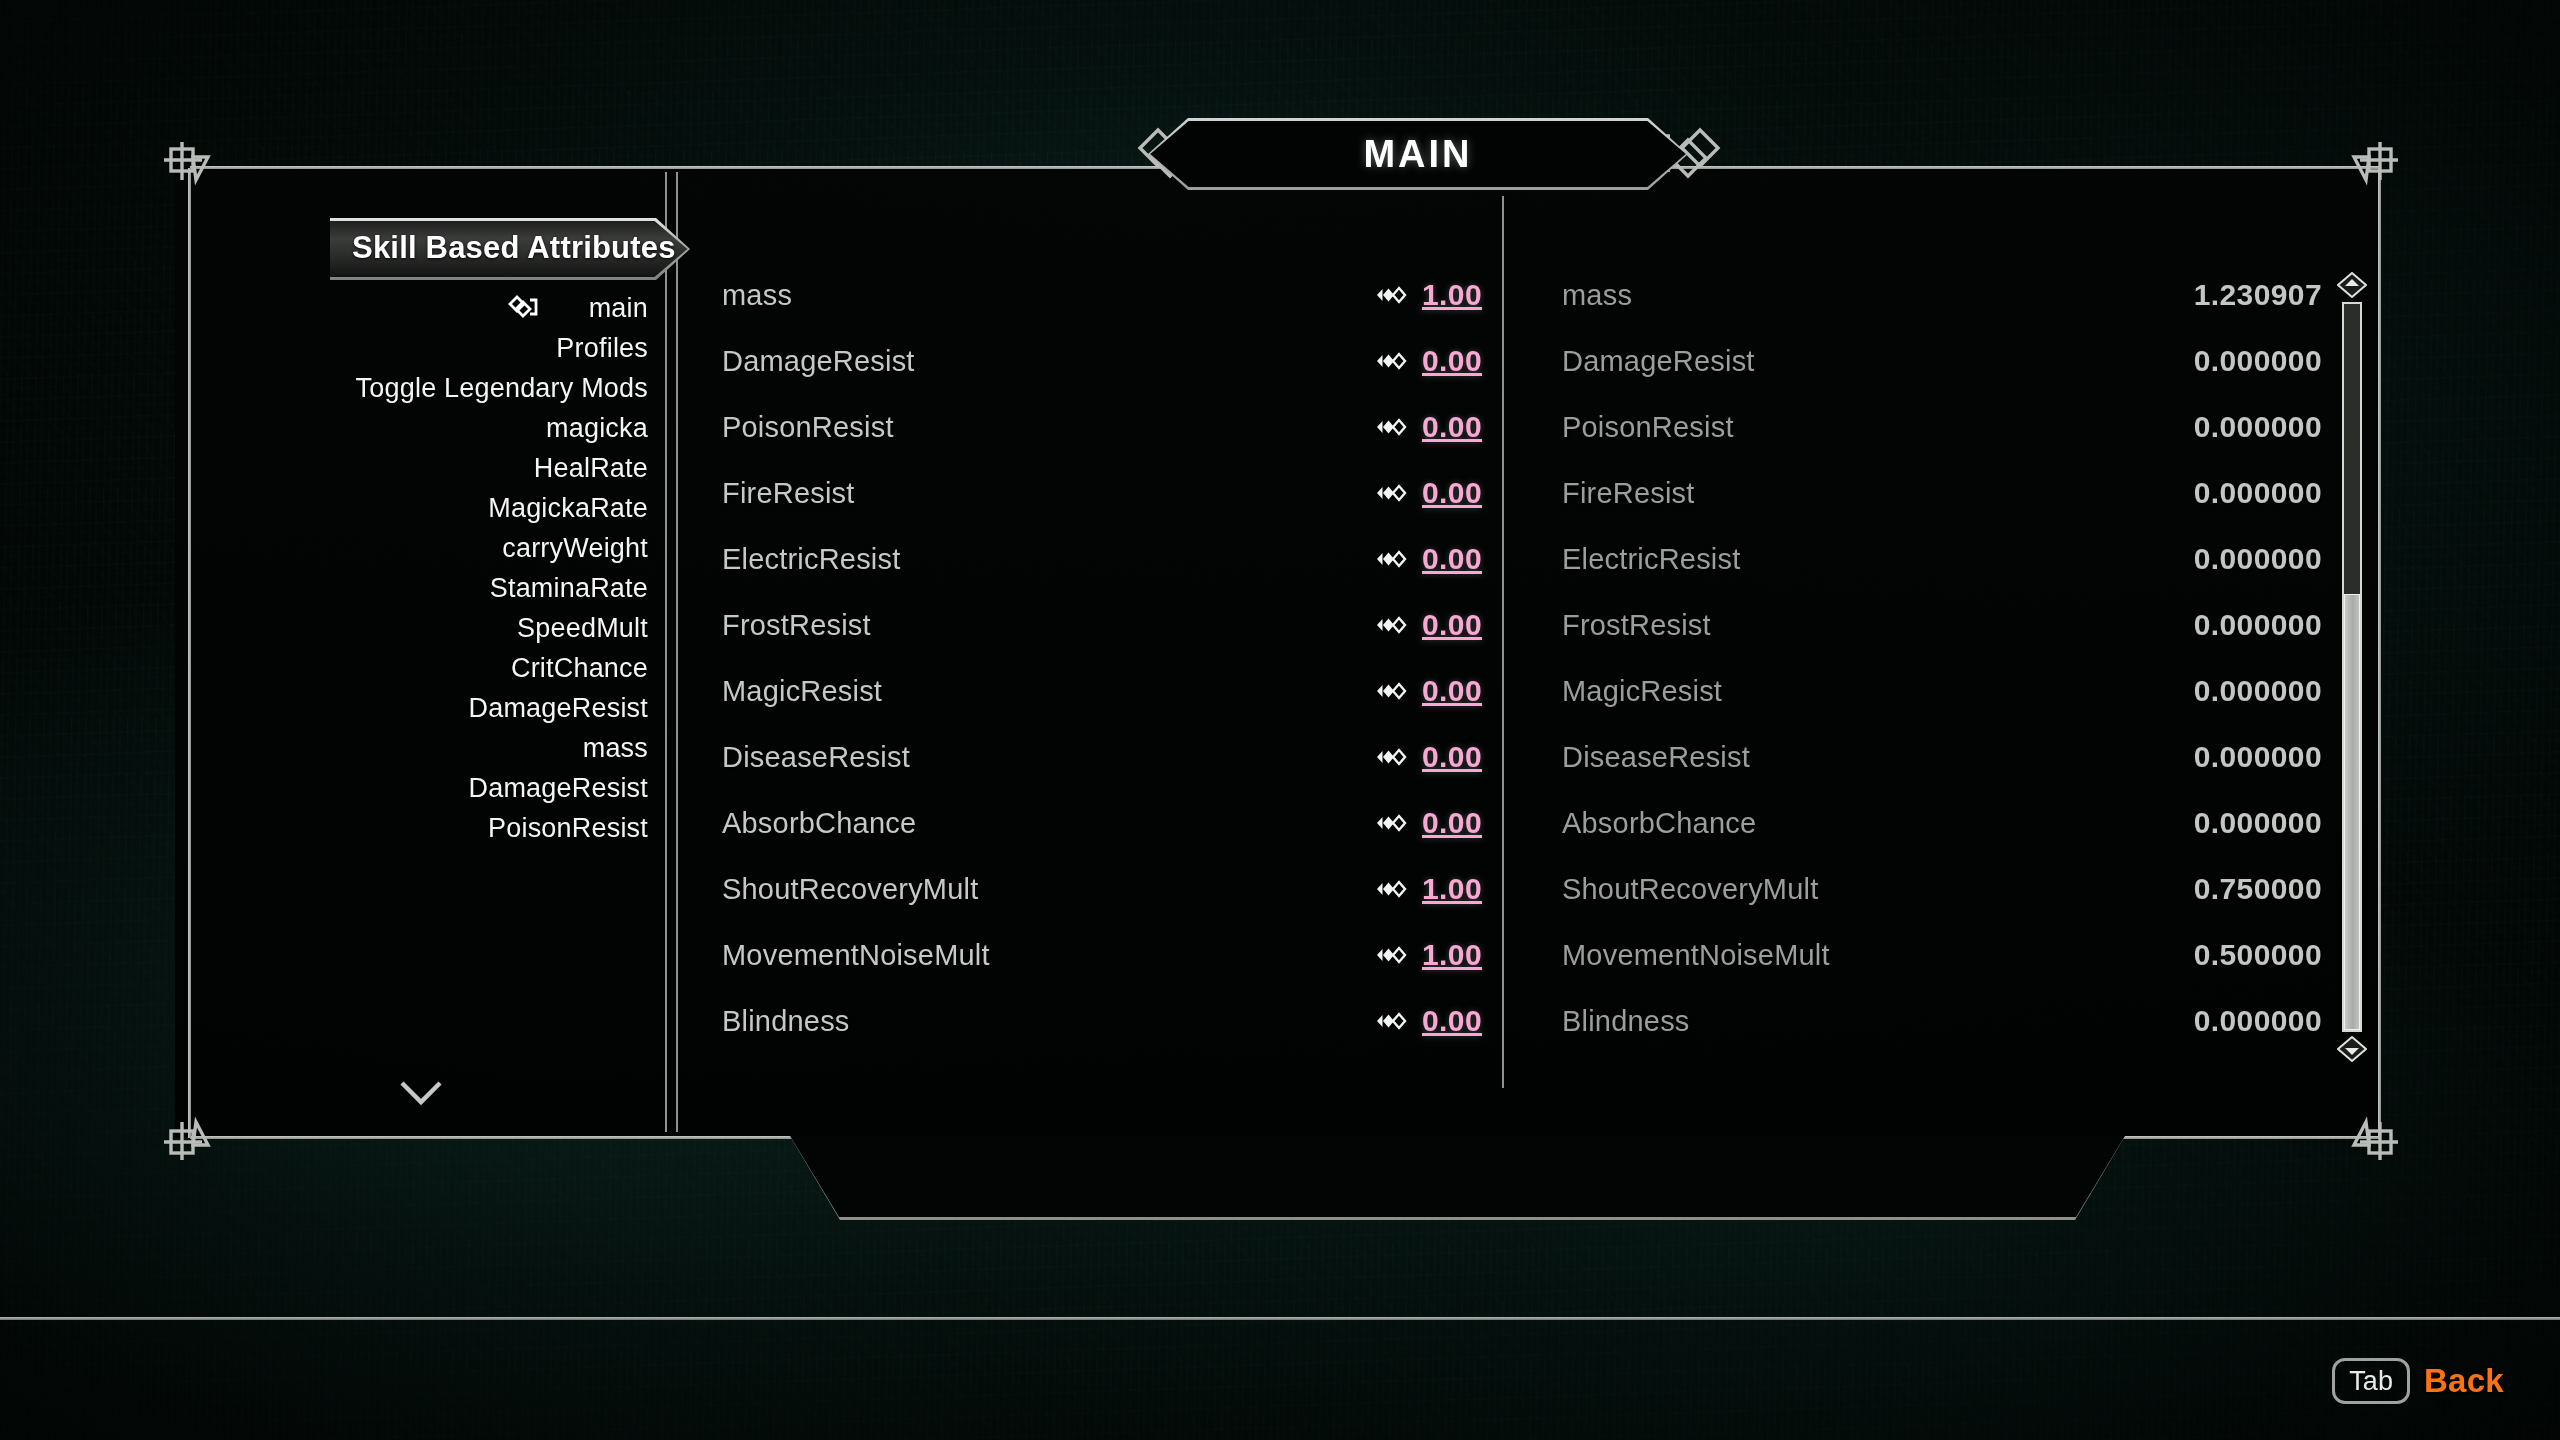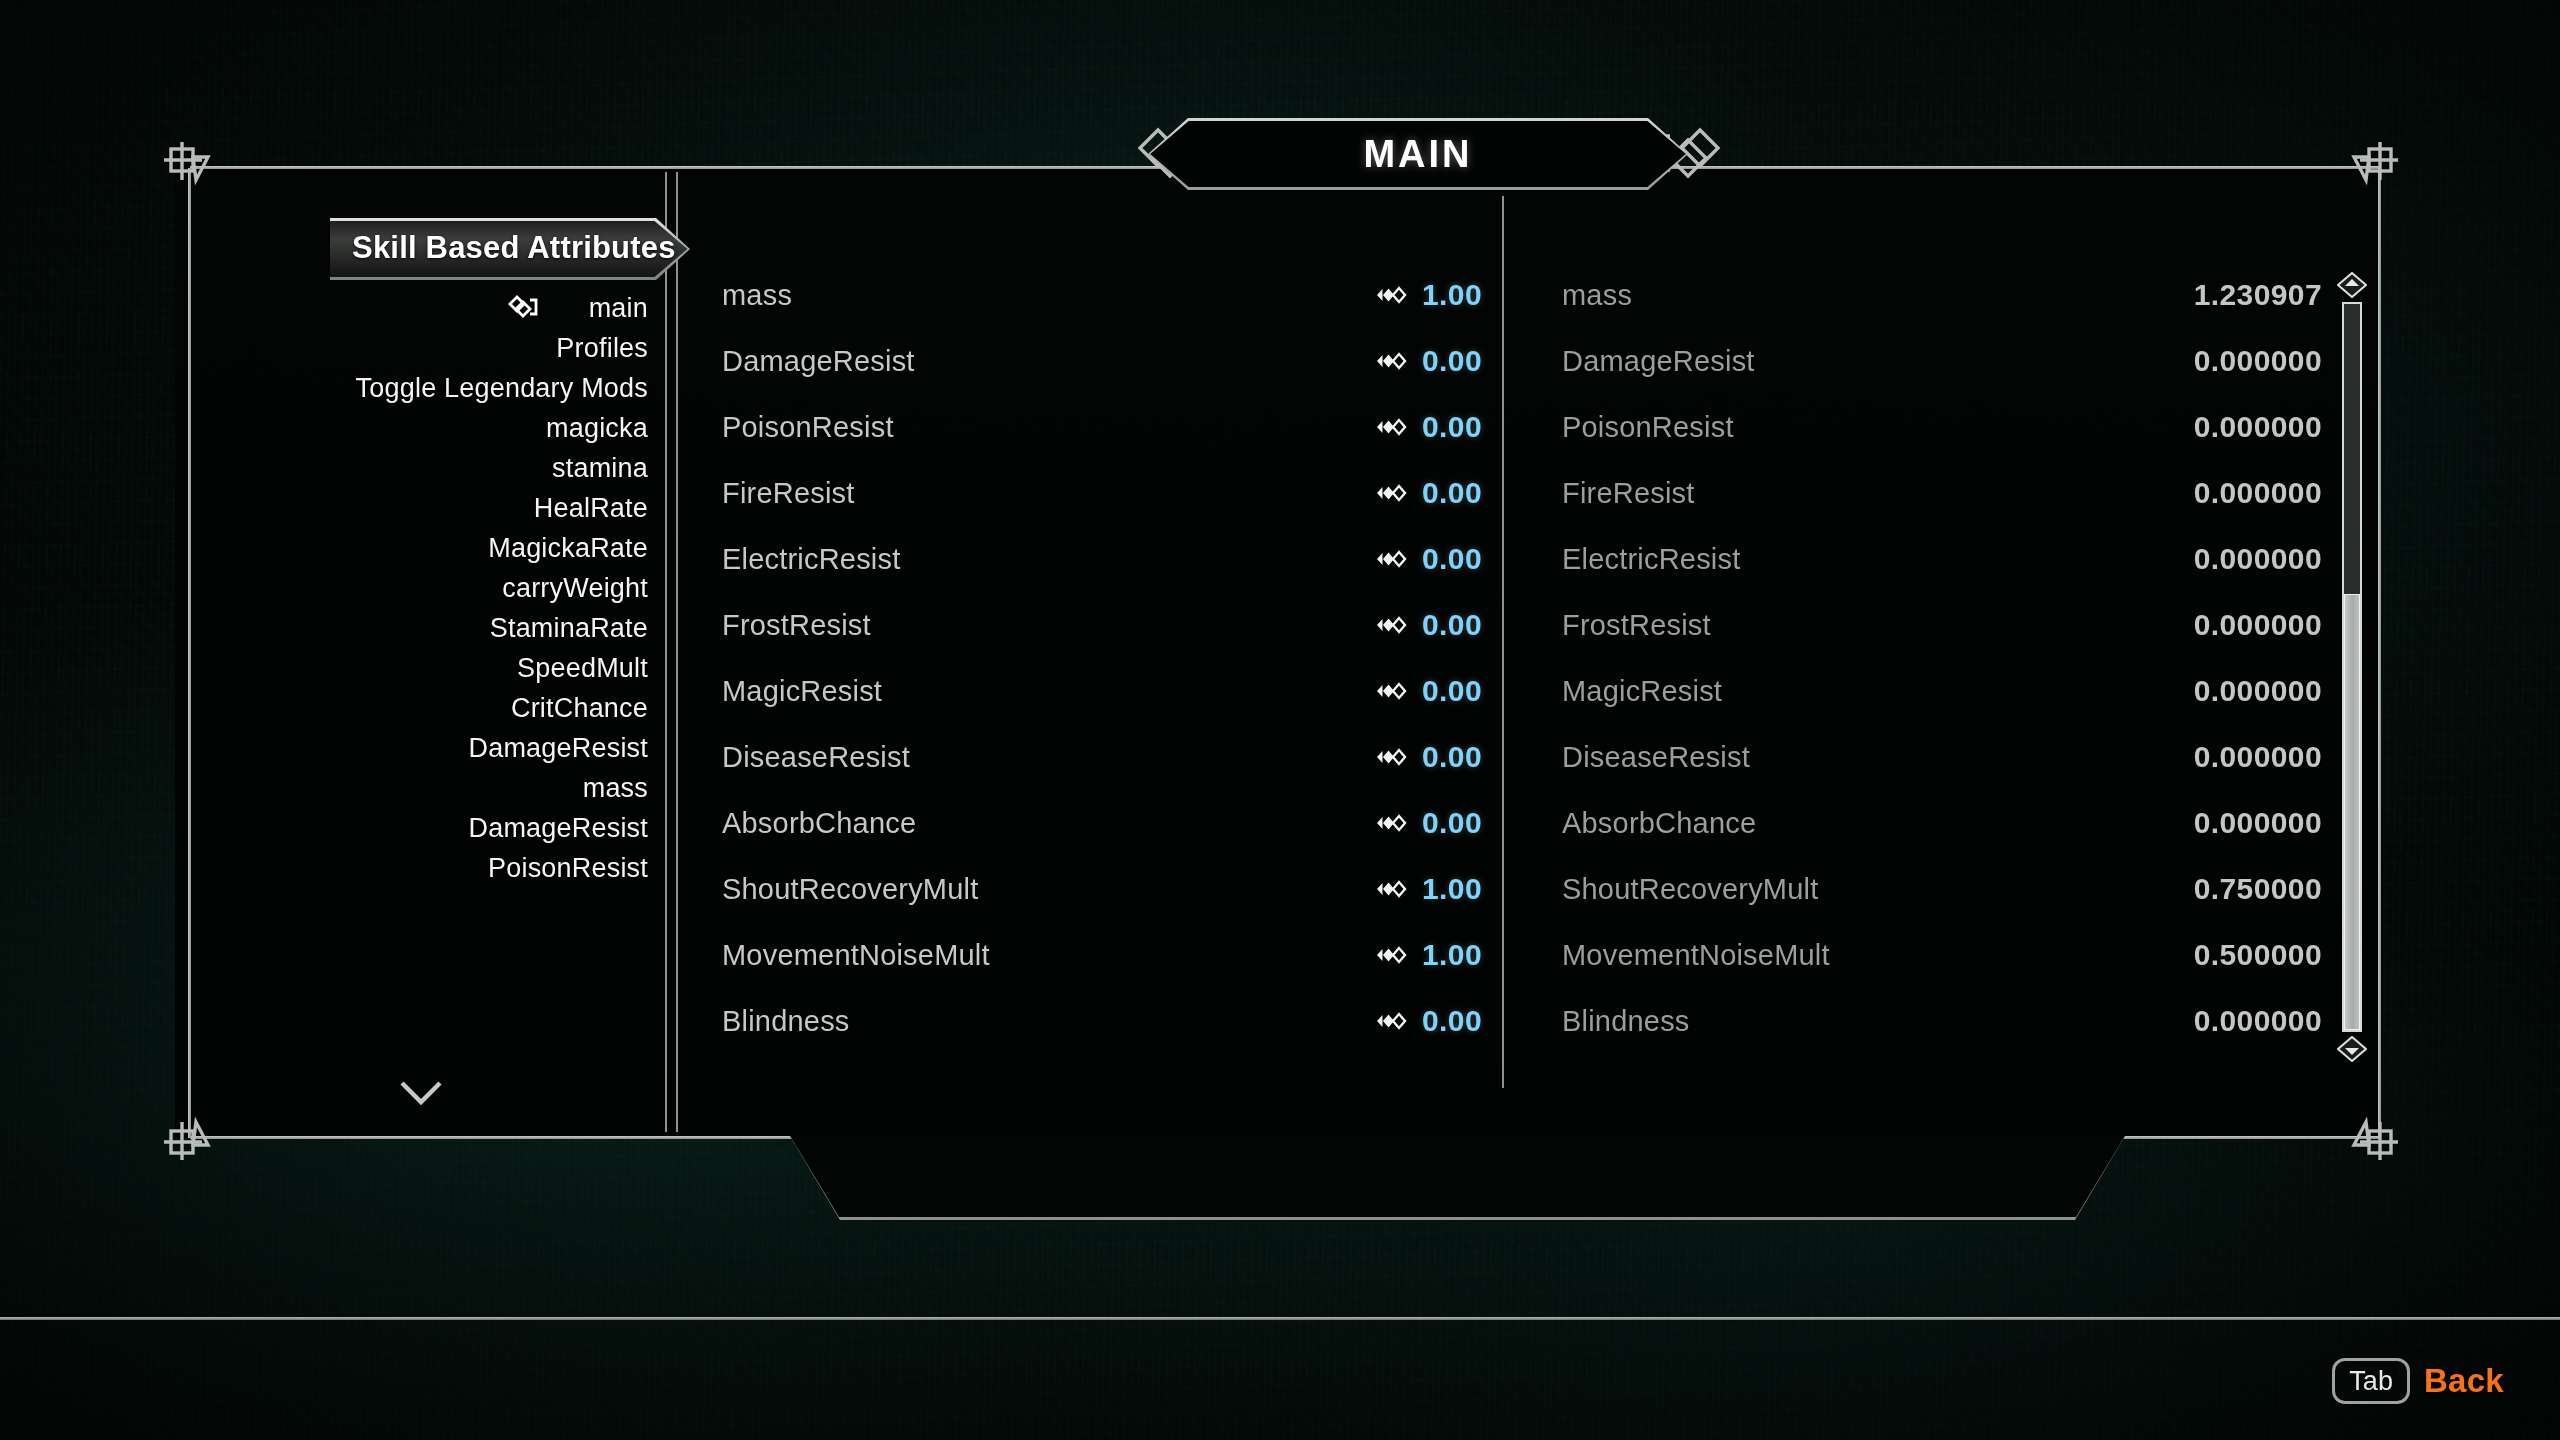--- a/index.html
+++ b/index.html
@@ -160,21 +160,21 @@
 
   .row-value-wrap { display:flex; align-items:center; gap:14px; }
   .stepper { width:34px; height:22px; flex:0 0 auto; }
   .stepper svg { width:100%; height:100%; display:block; }
 
   .row-value {
     font-size:30px; font-weight:700;
     letter-spacing:.4px;
     white-space:nowrap;
   }
-  #col-mid .row-value   { color:#7dd3fc; text-shadow:0 0 6px rgba(255,255,255,.25); }
+  #col-mid .row-value   { color:#f9a8d4; text-shadow:0 0 6px rgba(255,255,255,.25);text-decoration:underline; }
   #col-right .row-value { color:#c3c6c3; text-shadow:0 1px 2px rgba(0,0,0,.85); }
 
   
   #scrollbar { position:absolute; left:2337px; top:272px; width:30px; height:790px; }
   #scroll-track {
     position:absolute; left:5px; top:30px; width:20px; height:730px;
     background:#2b2d2b;
     border:2px solid #d6d8d6;
   }
   #scroll-thumb {
@@ -331,23 +331,20 @@
       <div class="side-item">
         <span class="side-label">Profiles</span>
       </div>
       <div class="side-item">
         <span class="side-label">Toggle Legendary Mods</span>
       </div>
       <div class="side-item">
         <span class="side-label">magicka</span>
       </div>
       <div class="side-item">
-        <span class="side-label">stamina</span>
-      </div>
-      <div class="side-item">
         <span class="side-label">HealRate</span>
       </div>
       <div class="side-item">
         <span class="side-label">MagickaRate</span>
       </div>
       <div class="side-item">
         <span class="side-label">carryWeight</span>
       </div>
       <div class="side-item">
         <span class="side-label">StaminaRate</span>

